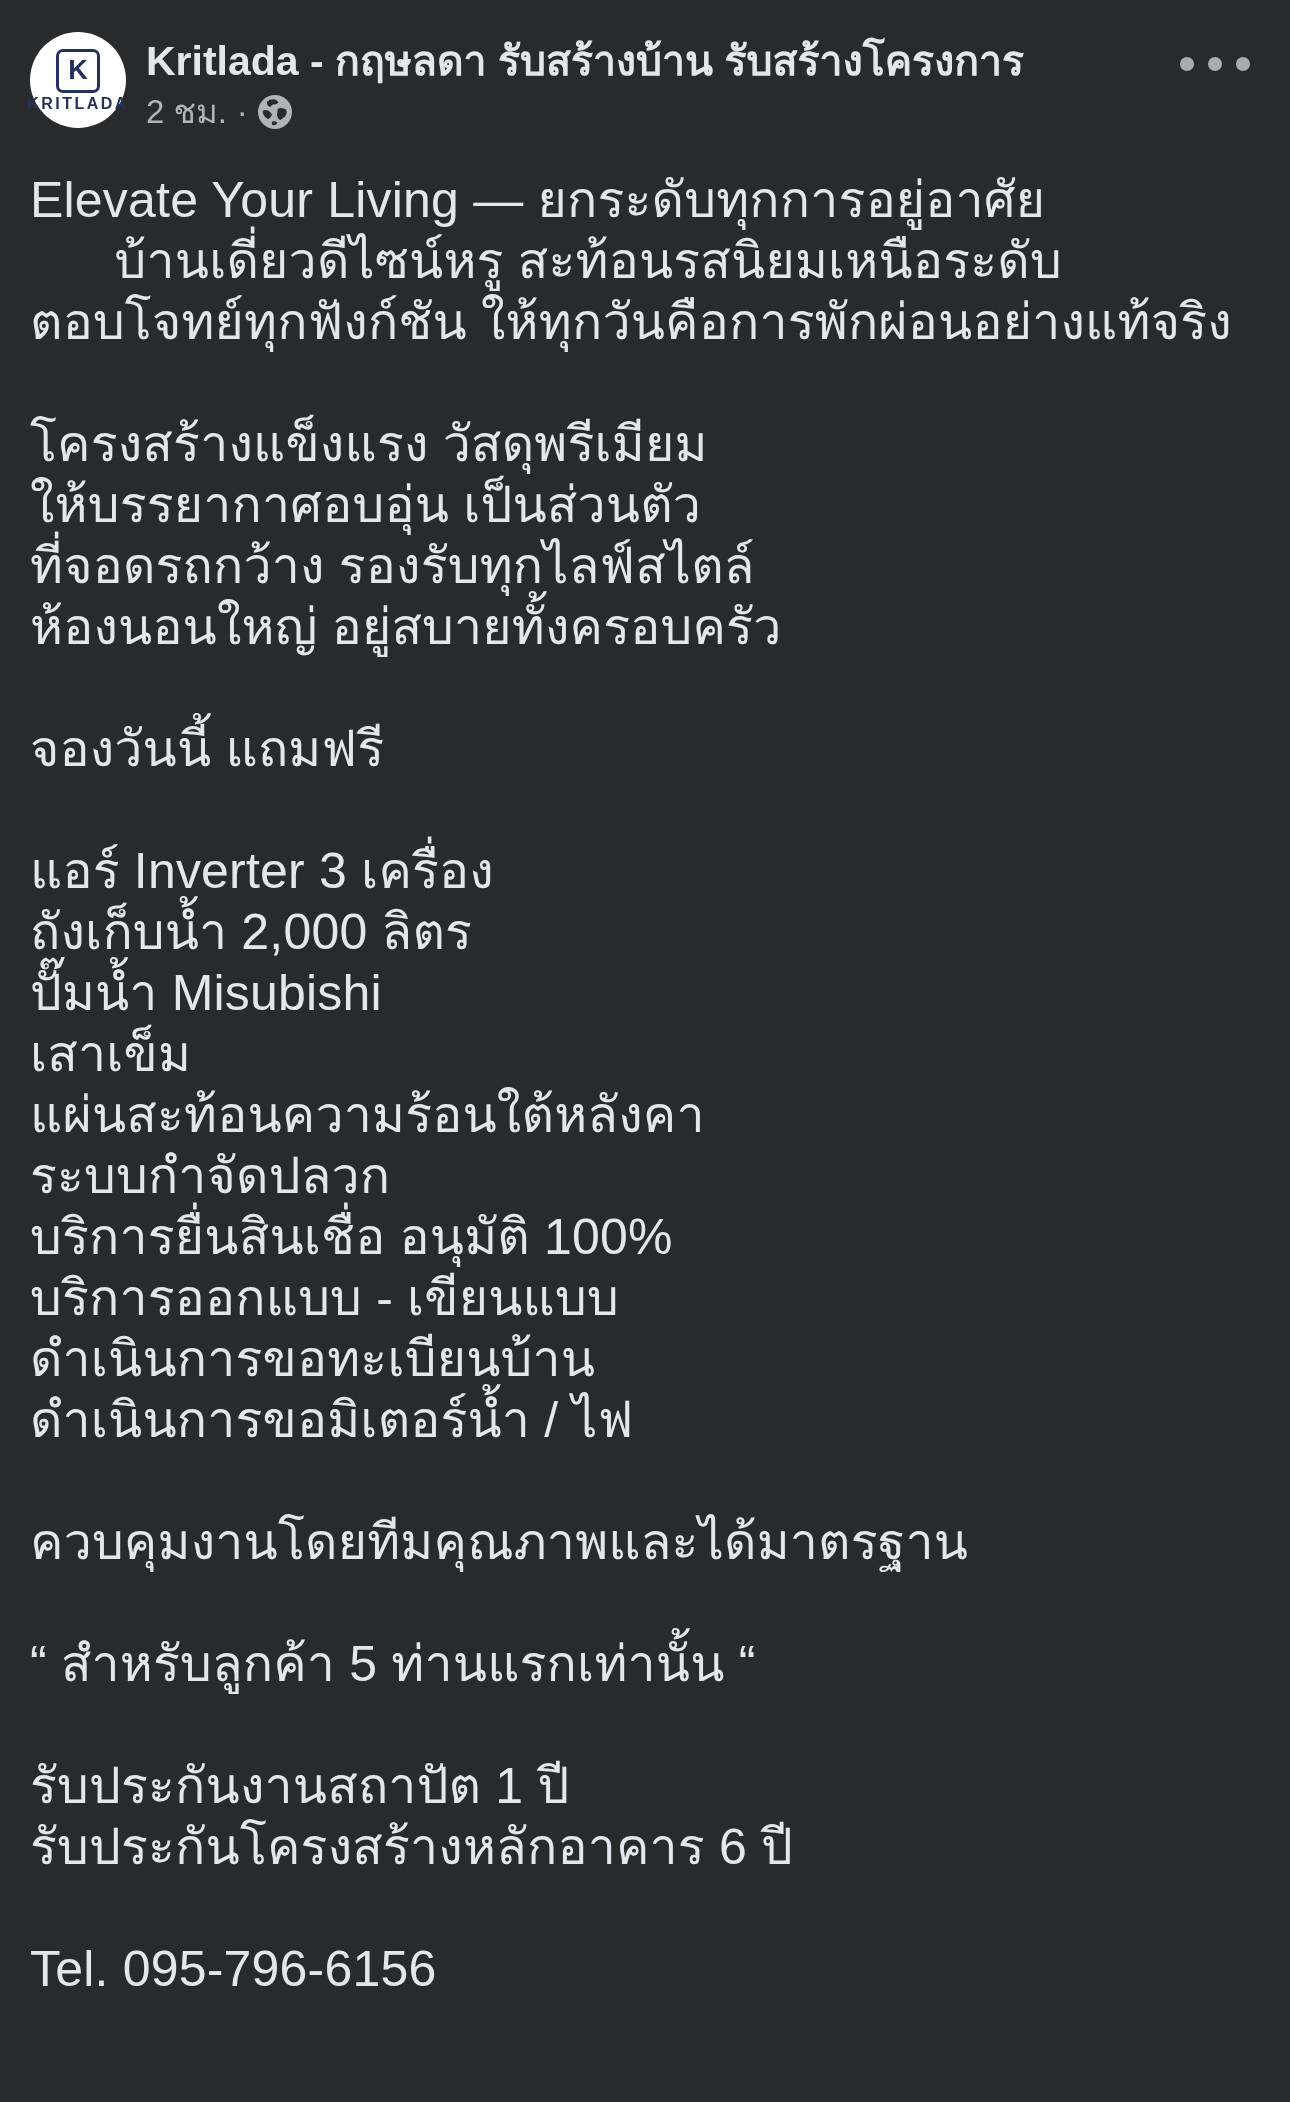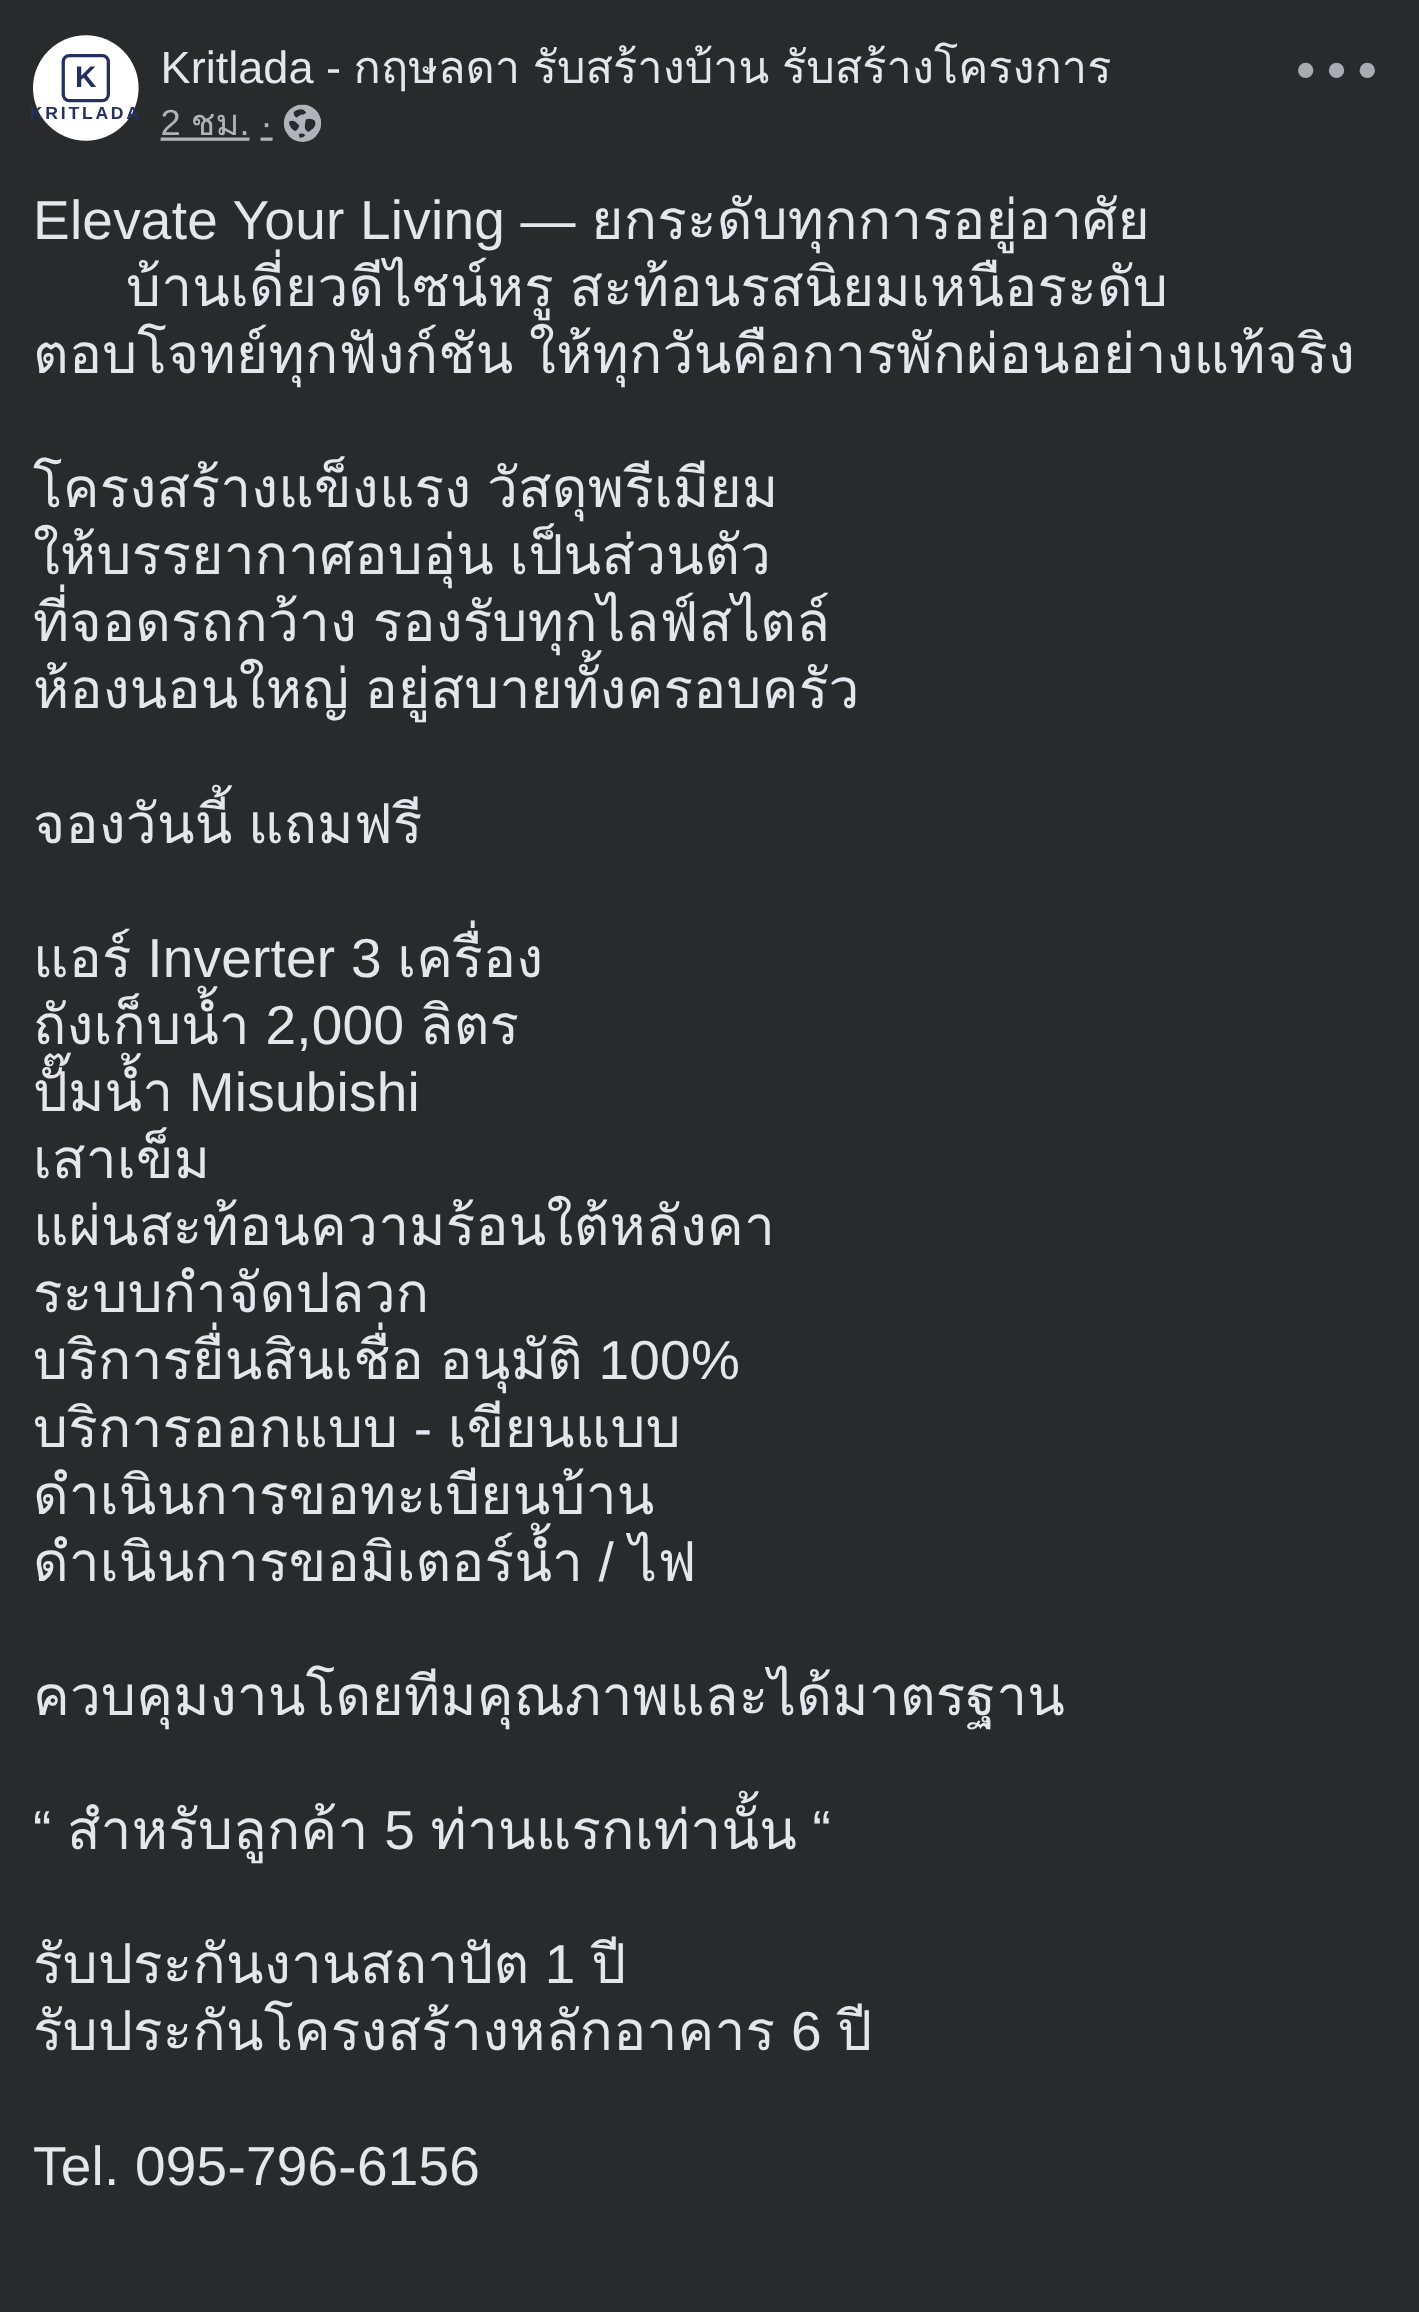--- a/index.html
+++ b/index.html
@@ -56,35 +56,34 @@
     letter-spacing: 2.5px;
     color: #24315e;
     line-height: 1;
   }
   .header-text {
     position: absolute;
     left: 146px; top: 36px; right: 180px;
   }
   .page-name {
     font-size: 41px;
-    font-weight: 400;
+    font-weight: 700;
     color: #e4e6eb;
     line-height: 50px;
     white-space: nowrap;
     cursor: pointer;
   }
   .meta-row {
     margin-top: 6px;
     display: flex;
     align-items: center;
     gap: 10px;
     color: #b0b3b8;
     font-size: 33px;
     line-height: 40px;
-    text-decoration: underline;
   }
   .meta-sep { font-size: 33px; }
   .globe-icon { width: 34px; height: 34px; display: block; }
   .more-btn {
     position: absolute;
     right: 40px; top: 44px;
     width: 70px; height: 40px;
     display: flex;
     align-items: center;
     justify-content: space-between;

